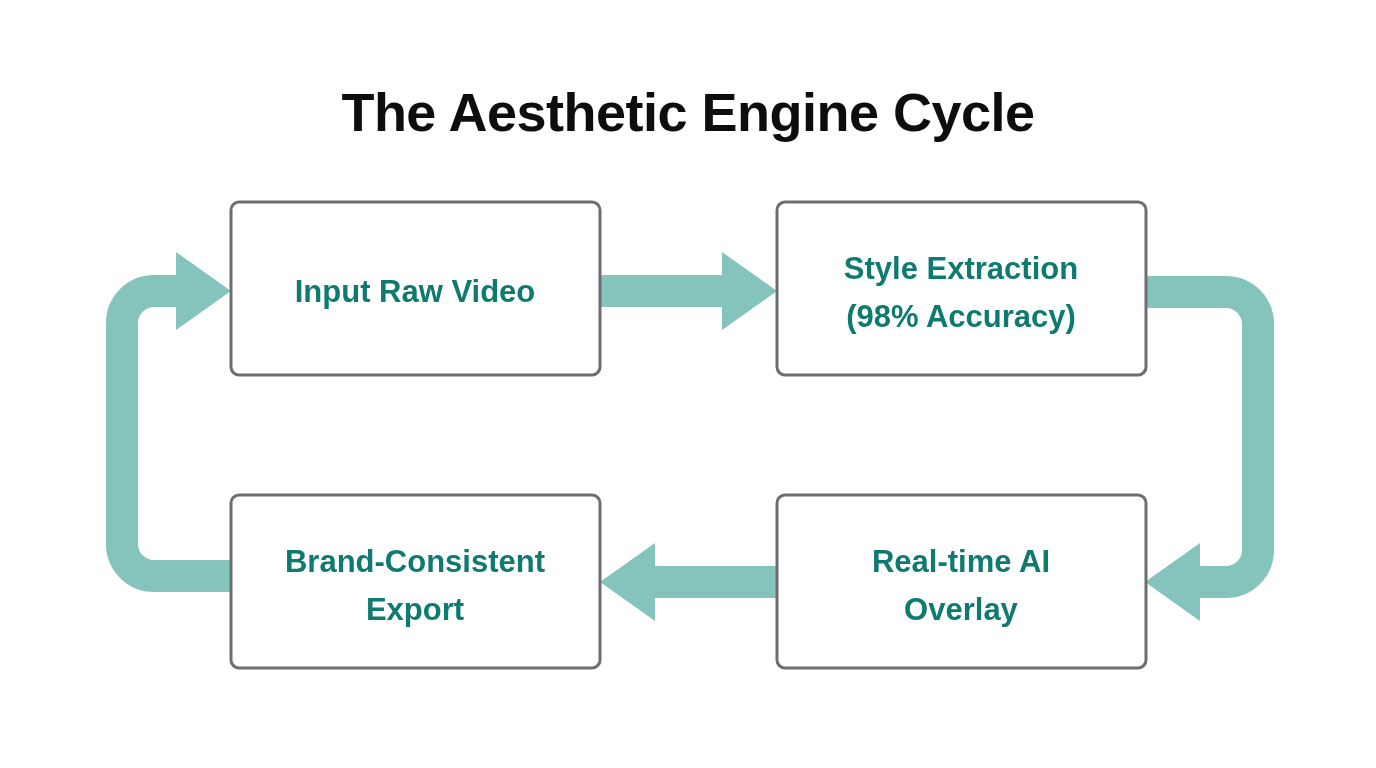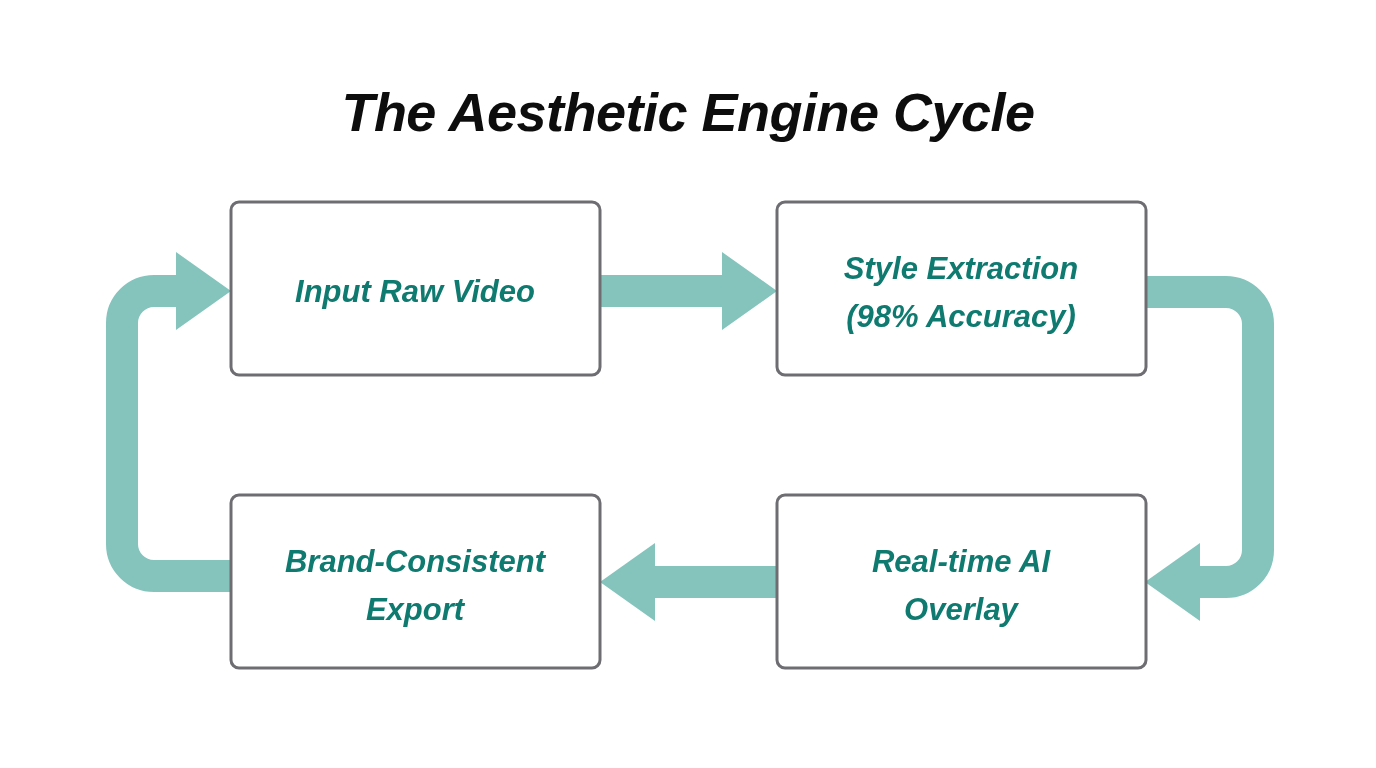--- a/index.html
+++ b/index.html
@@ -11,21 +11,20 @@
     width: 1376px;
     height: 768px;
     overflow: hidden;
     font-family: "Liberation Sans", sans-serif;
   }
   #canvas {
     position: relative;
     width: 1305px;
     height: 768px;
     background: #ffffff;
-    font-style: italic;
   }
   #diagram-svg {
     position: absolute;
     inset: 0;
     display: block;
   }
   .title-text {
     font-family: "Liberation Sans", sans-serif;
     font-weight: bold;
     font-size: 54px;

